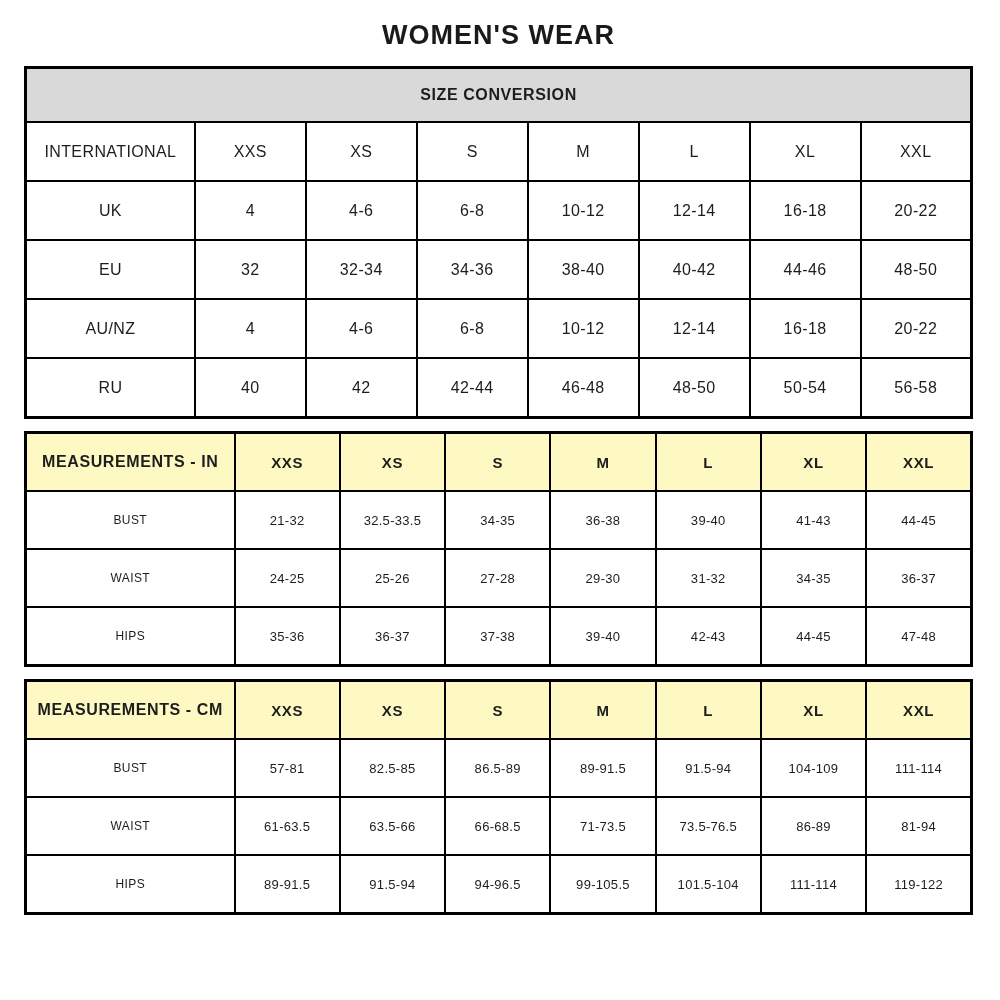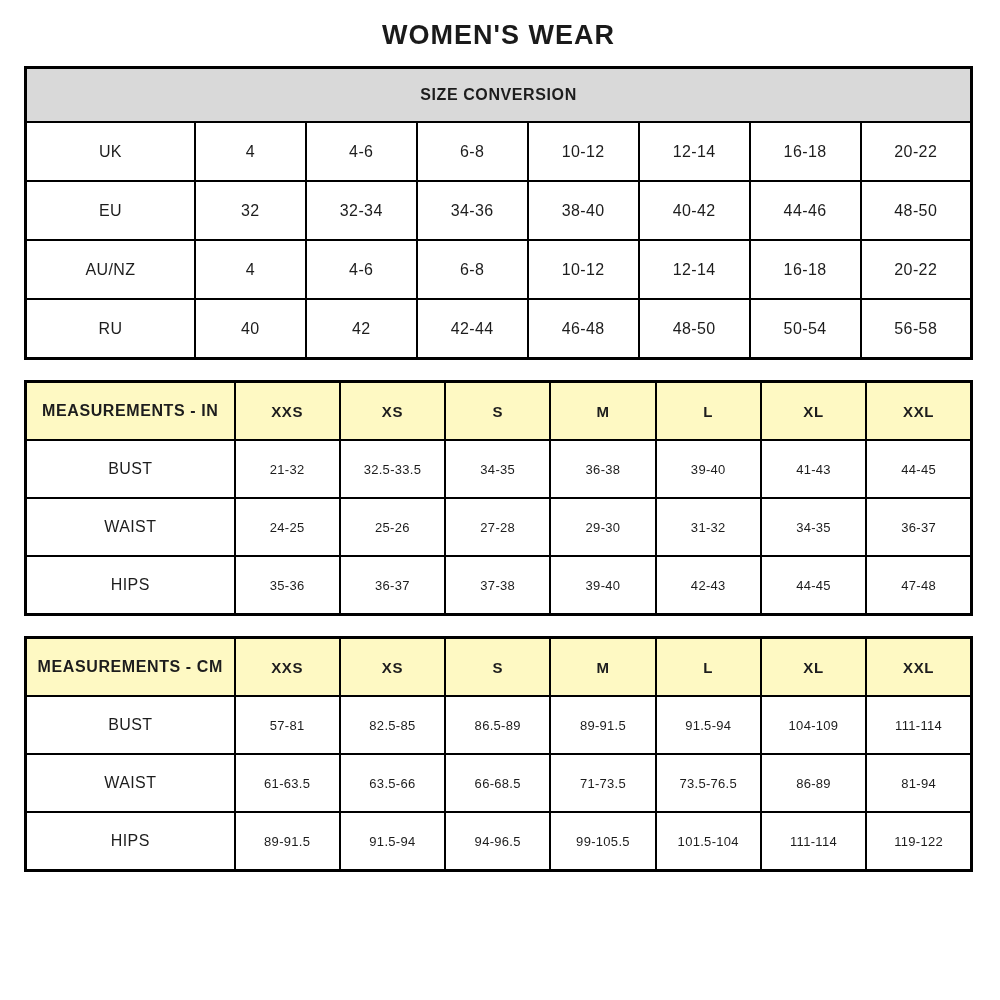--- a/index.html
+++ b/index.html
@@ -24,21 +24,21 @@
     font-size: 27px;
     font-weight: bold;
     letter-spacing: 1px;
     color: #1a1a1a;
   }
   table.tbl {
     width: 100%;
     border-collapse: collapse;
     table-layout: fixed;
     border: 3px solid #000000;
-    margin-bottom: 20px;
+    margin-bottom: 12px;
   }
   table.tbl th, table.tbl td {
     border: 2px solid #000000;
     text-align: center;
     vertical-align: middle;
     padding: 0 4px;
     overflow: hidden;
     white-space: nowrap;
   }
   
@@ -68,21 +68,21 @@
   .t23 .header-row th {
     height: 56px;
     background: #fef9c3;
     font-size: 15px;
     font-weight: bold;
     letter-spacing: 0.6px;
   }
   .t23 .header-row th.hdr-label { font-size: 16px; }
   .t23 .row-label {
     height: 56px;
-    font-size: 16px;
+    font-size: 12px;
     font-weight: normal;
     letter-spacing: 0.4px;
   }
   .t23 td {
     height: 56px;
     font-size: 13px;
     font-weight: normal;
     letter-spacing: 0.3px;
   }
 </style>
@@ -99,20 +99,30 @@
         <col class="c-size">
         <col class="c-size">
         <col class="c-size">
         <col class="c-size">
         <col class="c-size">
         <col class="c-size">
       </colgroup>
       <tbody>
         <tr class="title-row">
           <th colspan="8">SIZE CONVERSION</th>
+        </tr>
+        <tr class="header-row">
+          <th class="hdr-label">INTERNATIONAL</th>
+          <th>XXS</th>
+          <th>XS</th>
+          <th>S</th>
+          <th>M</th>
+          <th>L</th>
+          <th>XL</th>
+          <th>XXL</th>
         </tr>
         <tr>
           <th class="row-label">UK</th>
           <td>4</td>
           <td>4-6</td>
           <td>6-8</td>
           <td>10-12</td>
           <td>12-14</td>
           <td>16-18</td>
           <td>20-22</td>

